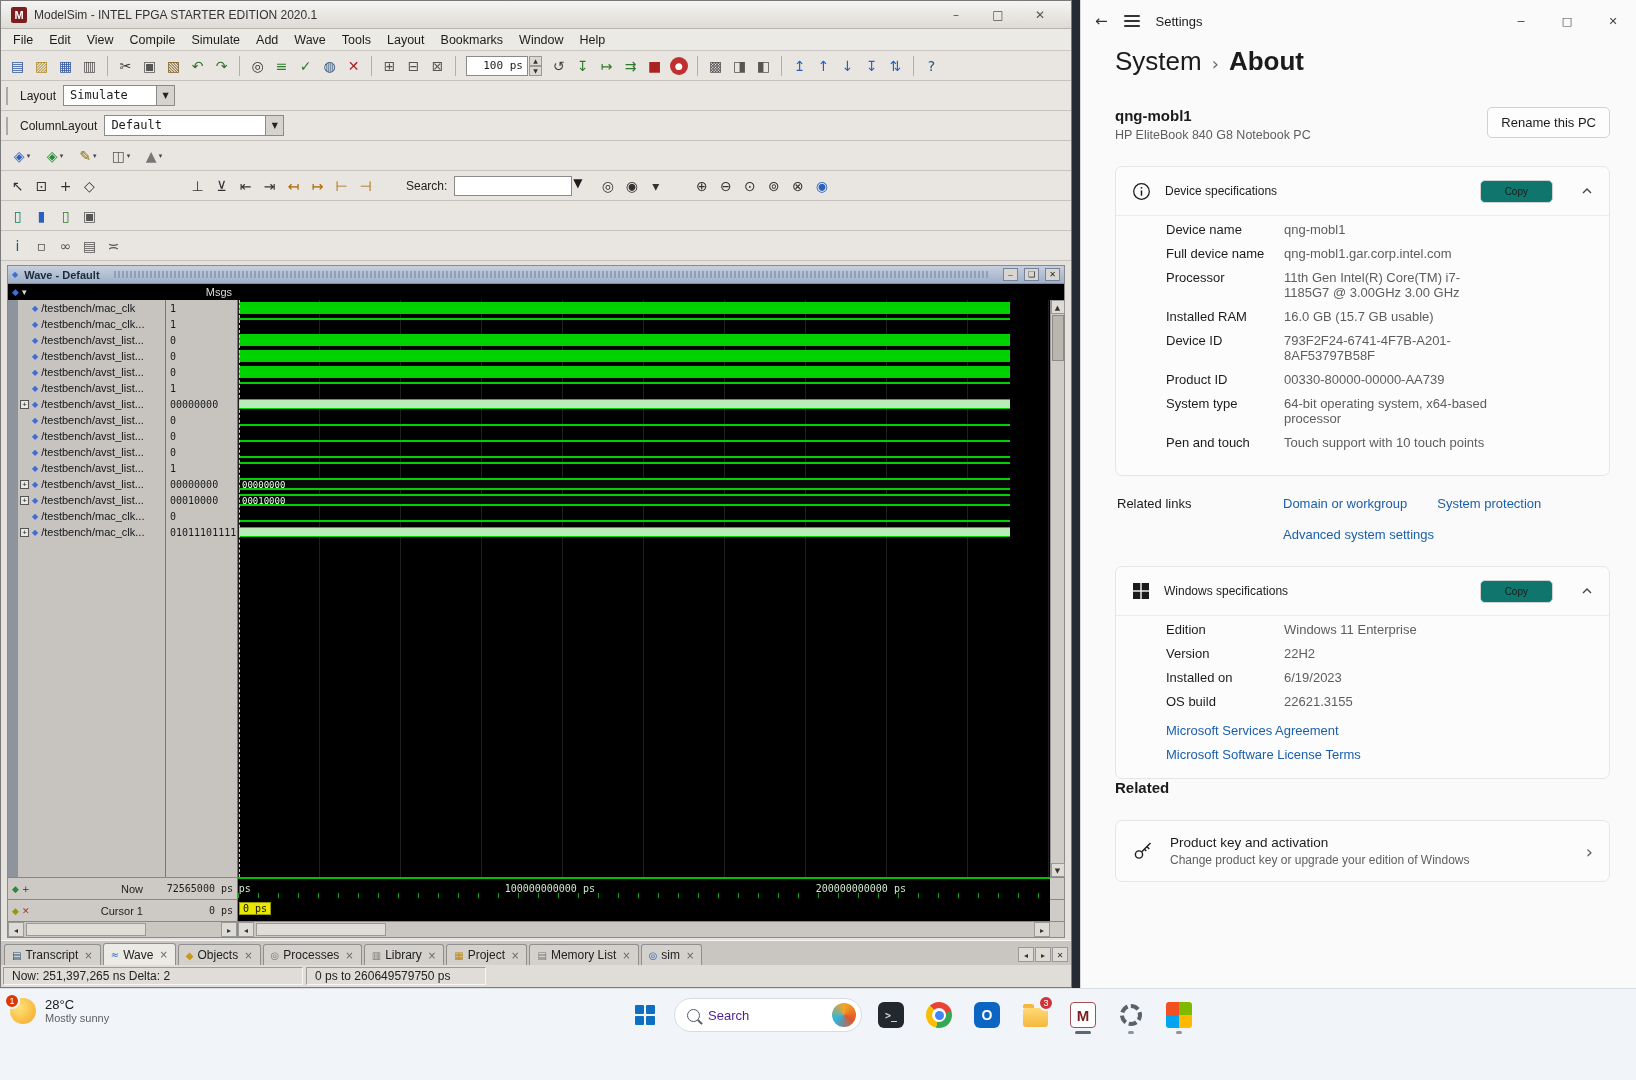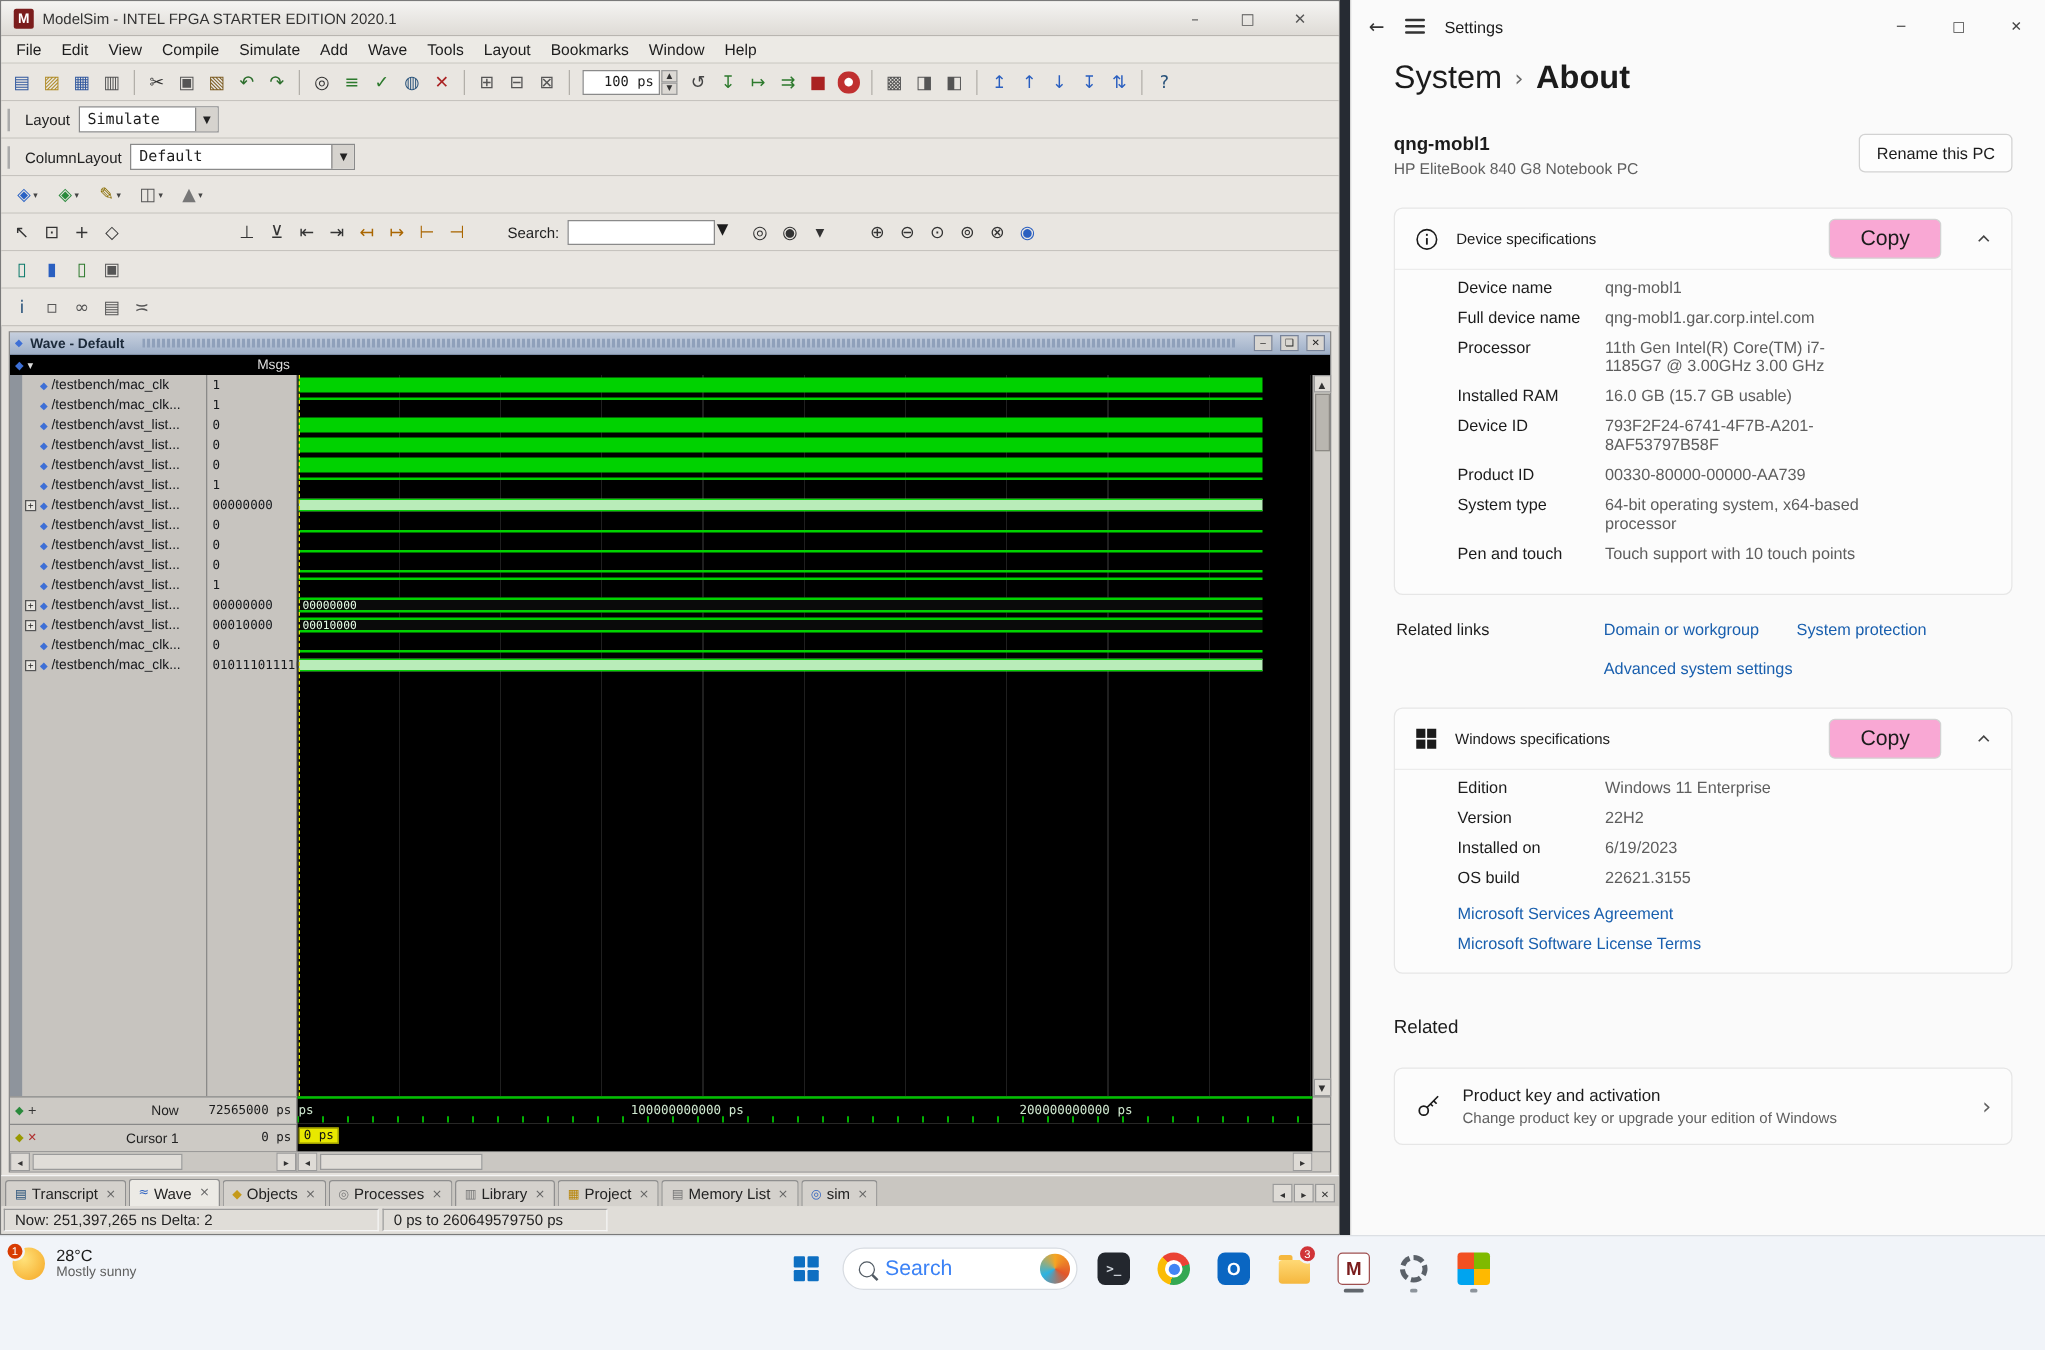--- a/index.html
+++ b/index.html
@@ -111,52 +111,52 @@
 .crumb-parent{font-size:26px;color:#1b1b1b}
 .crumb-sep{font-size:18px;color:#6a6a6a;padding-top:4px}
 .crumb-current{font-size:26px;font-weight:bold}
 .dev-head{display:flex;align-items:flex-start;margin-top:30px}
 .dev-name{font-size:15px;font-weight:bold}
 .dev-model{font-size:12.5px;color:#5f5f5f;margin-top:4px}
 .btn{margin-left:auto;background:#fdfdfd;border:1px solid #d2d2d2;border-radius:5px;padding:7px 13px;font-size:13px;color:#1b1b1b;white-space:nowrap}
 .card{background:#fcfcfc;border:1px solid #e6e6e6;border-radius:7px;margin-top:24px}
 .exp-head{display:flex;align-items:center;padding:8px 16px;gap:14px;min-height:48px}
 .exp-title{font-size:12px}
-.copy-btn{margin-left:auto;background:#f9a8d4;border:1px solid #d2d2d2;border-radius:5px;padding:5px 24px;font-size:17px}
+.copy-btn{margin-left:auto;background:#0f766e;border:1px solid #d2d2d2;border-radius:5px;padding:5px 24px;font-size:10px}
 .chev{margin-left:14px;display:flex;align-items:center}
 .exp-body{border-top:1px solid #ececec;padding:6px 16px 16px 50px}
 .spec-row{display:flex;margin-bottom:9px;font-size:13px}
 .spec-label{width:118px;flex:0 0 118px;color:#1b1b1b}
 .spec-value{color:#5d5d5d;max-width:218px}
 .links-row{display:flex;margin:20px 0 0 2px;font-size:13px}
 .links-label{width:166px;flex:0 0 166px;color:#1b1b1b}
 .links-wrap{display:flex;flex-wrap:wrap;column-gap:30px;row-gap:16px;max-width:300px}
 a.st-link{color:#195fae;text-decoration:none;font-size:13px;cursor:pointer}
 .stack-links{display:flex;flex-direction:column;gap:9px;margin-top:14px}
-.rel-head{font-size:15px;font-weight:normal;margin-top:34px}
+.rel-head{font-size:15px;font-weight:bold;}
 .rel-card{display:flex;align-items:center;padding:10px 16px;gap:16px;min-height:62px}
 .rel-title{font-size:13.5px}
 .rel-sub{font-size:12px;color:#5f5f5f;margin-top:3px}
 .rel-chev{margin-left:auto;color:#5f5f5f;font-size:18px}
 
 
 #taskbar{position:absolute;left:0;top:988px;width:1636px;height:92px;background:#f1f4f9;border-top:1px solid #dcdfe4}
 .tk-weather{position:absolute;left:10px;top:8px;display:flex;align-items:center;gap:9px}
 .sun{width:26px;height:26px;border-radius:50%;background:radial-gradient(circle at 35% 35%,#ffe27a,#f5a623);position:relative}
 .wbadge{position:absolute;left:-6px;top:-5px;width:16px;height:16px;border-radius:50%;background:#d83b01;color:#fff;font-size:9px;display:flex;align-items:center;justify-content:center;border:2px solid #f1f4f9}
 .wtemp{font-size:13px;color:#1b1b1b}
 .wcond{font-size:11px;color:#5f5f5f}
 .tk-center{position:absolute;left:624px;top:6px;display:flex;align-items:center;gap:8px}
 .tk-btn,.tk-app{width:42px;height:40px;display:flex;align-items:center;justify-content:center;border-radius:6px;position:relative}
 .start-logo{display:grid;grid-template-columns:9px 9px;grid-template-rows:9px 9px;gap:1.6px}
 .start-logo span{background:#0e6fc2;border-radius:1px}
 .searchpill{width:188px;height:34px;border-radius:17px;background:#fff;border:1px solid #d8dce2;display:flex;align-items:center;padding:0 5px 0 12px;gap:8px}
 .mag{width:13px;height:13px;border:1.8px solid #515a63;border-radius:50%;position:relative;flex:0 0 13px}
 .mag::after{content:"";position:absolute;width:6px;height:1.8px;background:#515a63;transform:rotate(45deg);left:9px;top:11px}
-.searchtext{font-size:17px;color:#3b82f6;flex:1}
+.searchtext{font-size:13px;color:#4c1d95;flex:1}
 .bingball{width:24px;height:24px;border-radius:50%;background:conic-gradient(#f5a623,#e2562b,#2bb3e2,#f5a623)}
 .tk-ic{width:26px;height:26px;display:flex;align-items:center;justify-content:center;font-weight:bold}
 .tk-terminal{background:#23272e;color:#d0d6dd;border-radius:6px;font-size:10px;font-family:"DejaVu Sans Mono",monospace}
 .tk-chrome{border-radius:50%;background:conic-gradient(from -45deg,#ea4335 0 33%,#34a853 0 66%,#fbbc05 0 100%);position:relative}
 .tk-chrome::before{content:"";position:absolute;inset:6px;background:#fff;border-radius:50%}
 .tk-chrome::after{content:"";position:absolute;inset:8.5px;background:#4285f4;border-radius:50%}
 .tk-outlook{background:#0a66c2;color:#fff;border-radius:6px;font-size:14px}
 .tk-folder{background:linear-gradient(#ffd975,#f5b73e);border-radius:3px;position:relative;height:19px;width:25px;margin-top:5px}
 .tk-folder::before{content:"";position:absolute;top:-4px;left:0;width:11px;height:4px;background:#f5b73e;border-radius:2px 2px 0 0}
 .tk-modelsim{background:#fff;border:1px solid #a05050;color:#7b1d1d;border-radius:4px;font-size:15px}

